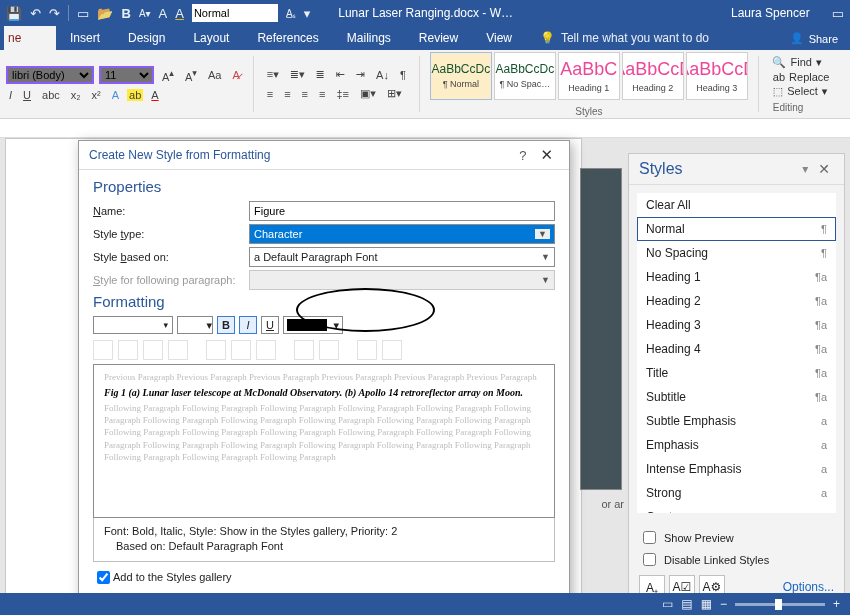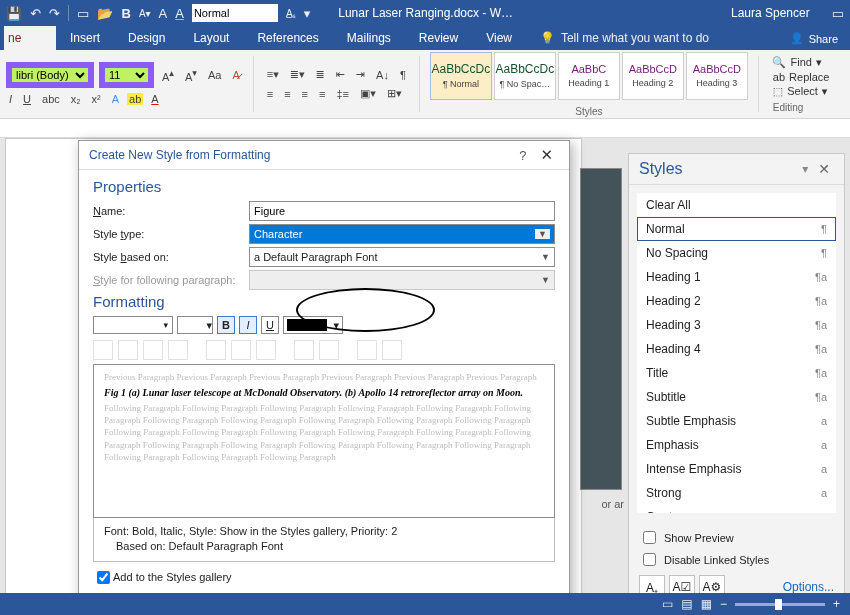--- a/index.html
+++ b/index.html
@@ -9,29 +9,29 @@
 .qat-select{background:#fff;color:#000;border:none;font-size:11px;height:18px;width:82px;padding:0 2px}
 .qat .docname{color:#fff;margin-left:20px;font-size:12px}
 .qat .user{margin-left:auto;font-size:12px}
 .ribbon-tabs{background:#2b579a;height:24px;display:flex;align-items:flex-end;padding-left:10px;gap:0;color:#fff}
 .ribbon-tabs .tab{padding:5px 14px 5px;cursor:pointer;font-size:12px}
 .ribbon-tabs .tab.active{background:#f3f3f3;color:#2b579a}
 .ribbon-tabs .tell{margin-left:6px;display:flex;align-items:center;gap:6px;opacity:.9;font-size:12px;padding:5px 8px}
 .ribbon-tabs .share{margin-left:auto;padding:5px 12px;display:flex;align-items:center;gap:5px}
 .ribbon{background:#f3f3f3;height:68px;border-bottom:1px solid #d4d4d4;display:flex;align-items:center;padding:0 6px;gap:6px}
 .ribbon-group{display:flex;flex-direction:column;gap:4px}
-.ribbon select{font-size:11px;border:6px solid #8b5cf6;background:#bef264}
+.ribbon select{font-size:11px;border:2px solid #8b5cf6;background:#737373}
 .ribbon .btnrow{display:flex;gap:5px;align-items:center}
 .ribbon .btn{padding:1px 3px;color:#444}
 .vl{width:1px;background:#d8d8d8;height:56px;margin:0 4px}
 .style-gallery{display:flex;gap:2px}
 .style-box{width:60px;height:46px;border:1px solid #d0d0d0;background:#fff;display:flex;flex-direction:column;align-items:center;justify-content:center;font-size:10px;overflow:hidden}
 .style-box.sel{border:1px solid #a3bde3;background:#fdeec8}
 .style-box .preview{font-size:12px;color:#14532d}
-.style-box .preview.blue{color:#701a75;font-size:11px}
+.style-box .preview.blue{color:#ec4899;font-size:18px}
 .style-box .lbl{font-size:9px;color:#444;margin-top:3px}
 .styles-label{font-size:10px;color:#666;margin-top:2px;text-align:center;width:100%}
 .editing-pane{display:flex;flex-direction:column;gap:2px;font-size:11px;color:#333}
 .editing-pane div{display:flex;align-items:center;gap:4px;padding:0 4px}
 .ruler{background:#fff;border-bottom:1px solid #ddd;height:18px}
 .doc-area{position:relative;background:#e6e6e6;height:480px}
 .page{position:absolute;left:5px;top:0;width:575px;height:480px;background:#fff;border:1px solid #c8c8c8}
 
 .styles-pane{position:absolute;right:5px;top:15px;width:215px;background:#f3f3f3;border:1px solid #c8c8c8;font-size:12px}
 .styles-pane .hdr{display:flex;align-items:center;padding:6px 10px;border-bottom:1px solid #ddd}

